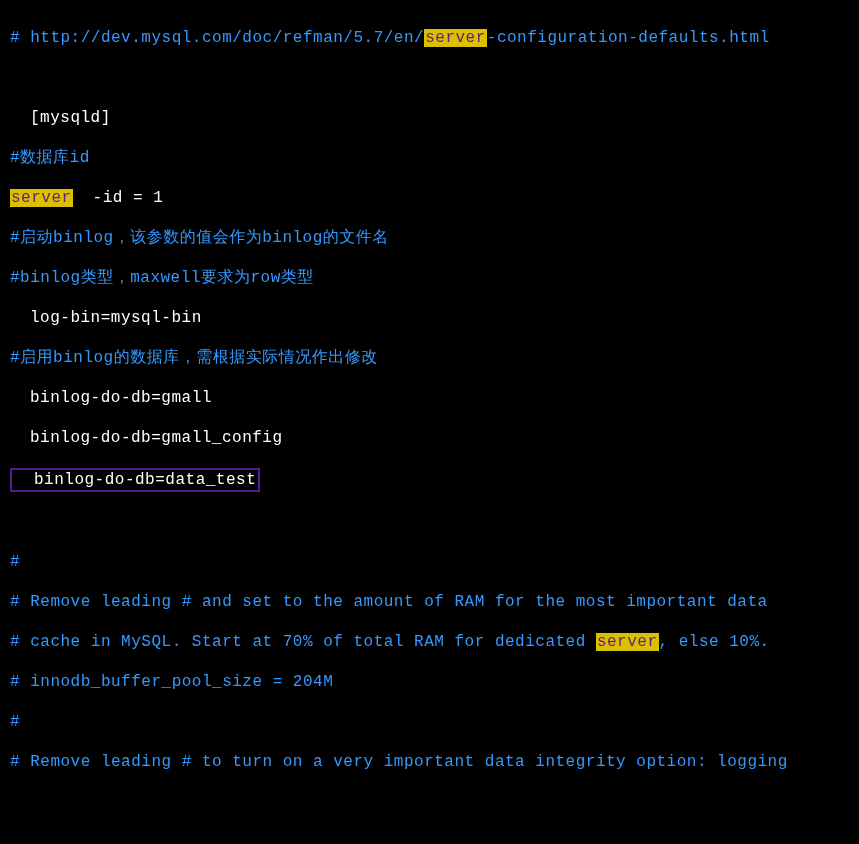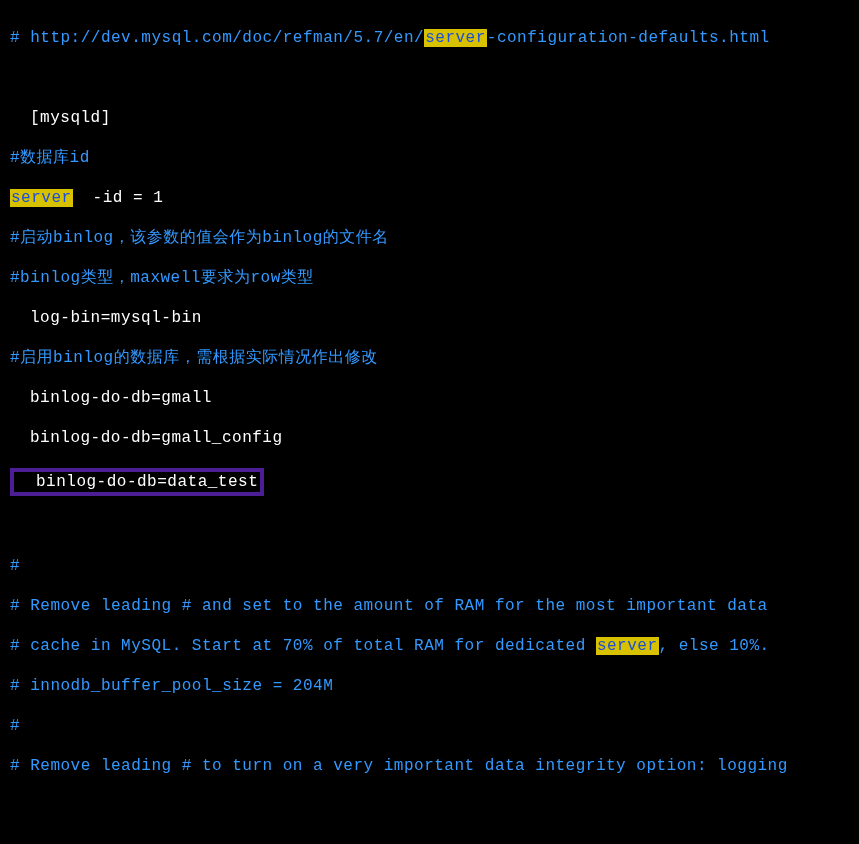--- a/index.html
+++ b/index.html
@@ -17,26 +17,26 @@
   color: #ffffff;
   padding: 8px 10px;
   letter-spacing: 0.5px;
   white-space: pre;
   position: relative;
 }
 .comment { color: #3399ff; }
 .plain   { color: #ffffff; margin-left: 20px; }
 .hl {
   background: #d8c200;
-  color: #1d4ed8;
+  color: #701a75;
   padding: 0 1px;
 }
 .boxed {
   display: inline-block;
-  border: 4px solid #4c1d95;
+  border: 2px solid #4c1d95;
   padding: 0 2px;
   line-height: 20px;
 }
 </style>
 </head>
 <body>
 
 <div class="terminal">
 <div><span class="comment"># http://dev.mysql.com/doc/refman/5.7/en/</span><span class="hl">server</span><span class="comment">-configuration-defaults.html</span></div>
 <div><span class="plain"></span>&nbsp;</div>

